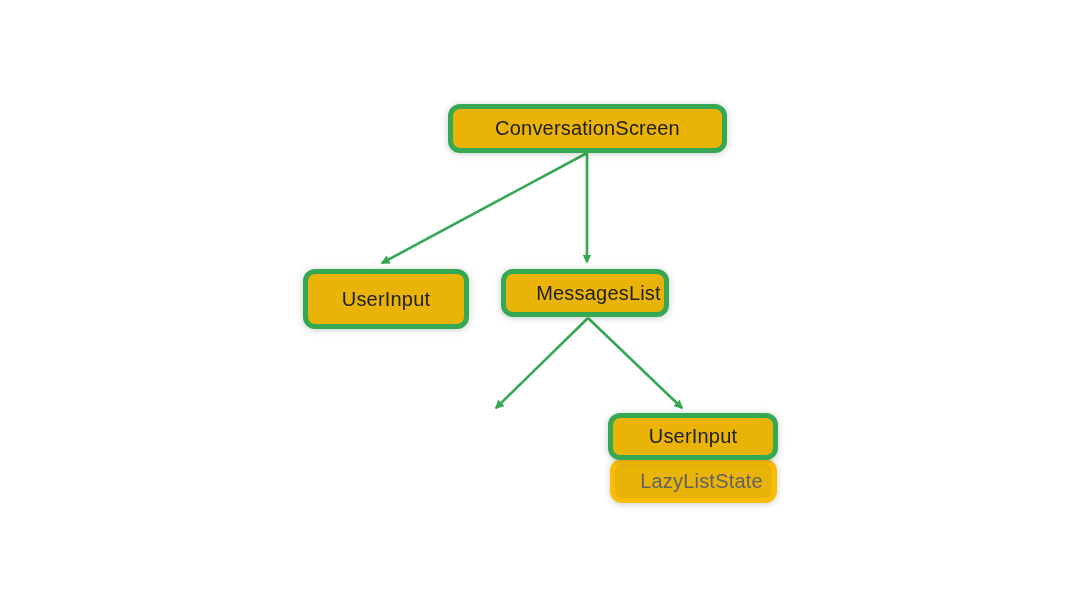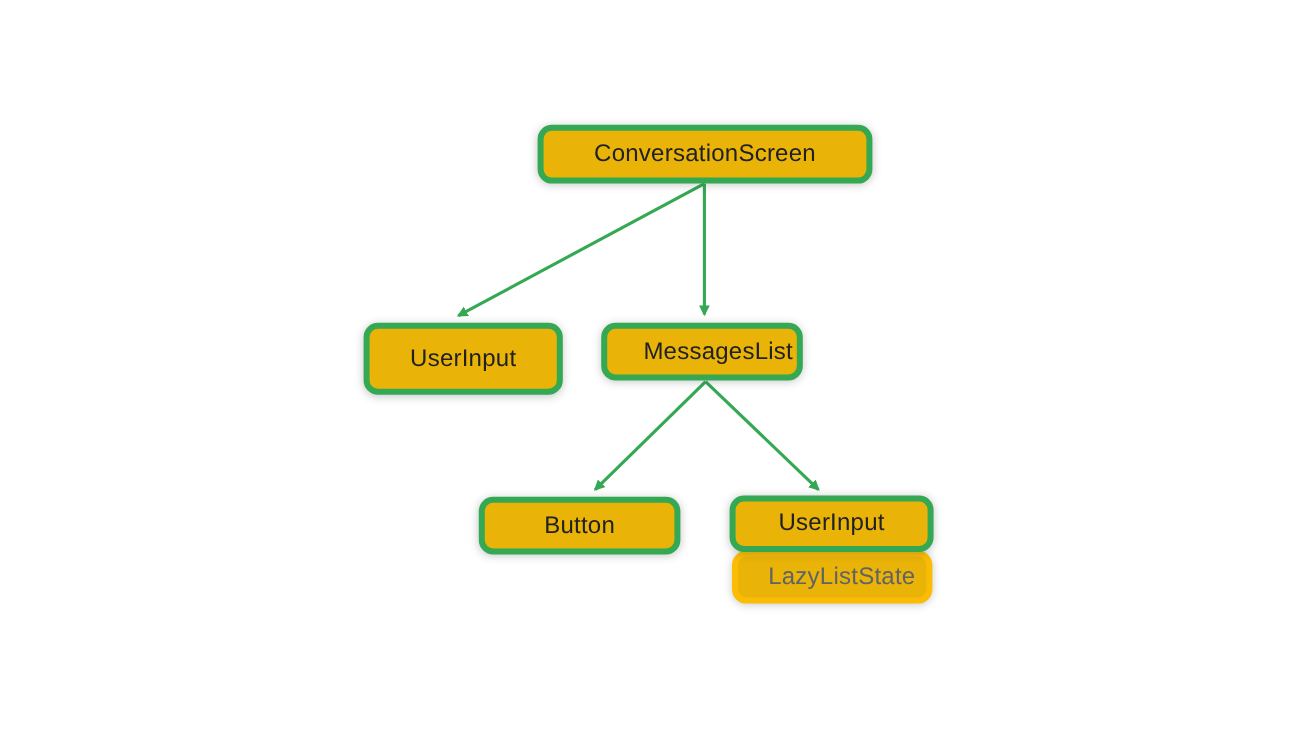--- a/index.html
+++ b/index.html
@@ -77,23 +77,20 @@
   </div>
 
   <div class="node" id="node-user-input">
     <span>UserInput</span>
   </div>
 
   <div class="node" id="node-messages-list">
     <span>MessagesList</span>
   </div>
 
-  <div class="node" id="node-button">
-    <span>Button</span>
-  </div>
 
   <div class="node" id="node-lazy-column">
     <span>UserInput</span>
   </div>
 
   <div class="node yellow" id="node-lazy-list-state">
     <span>LazyListState</span>
   </div>
 
 </div>

